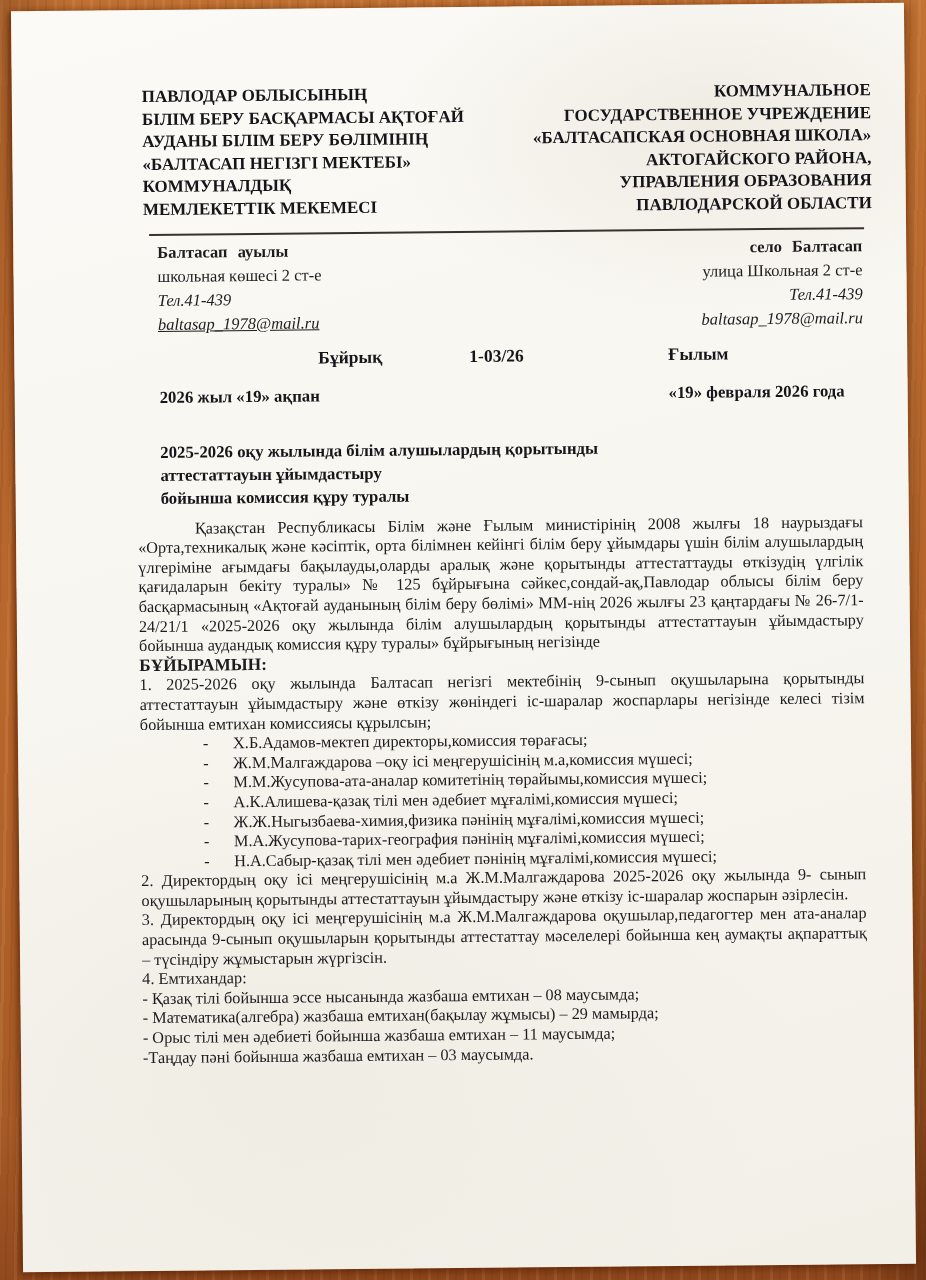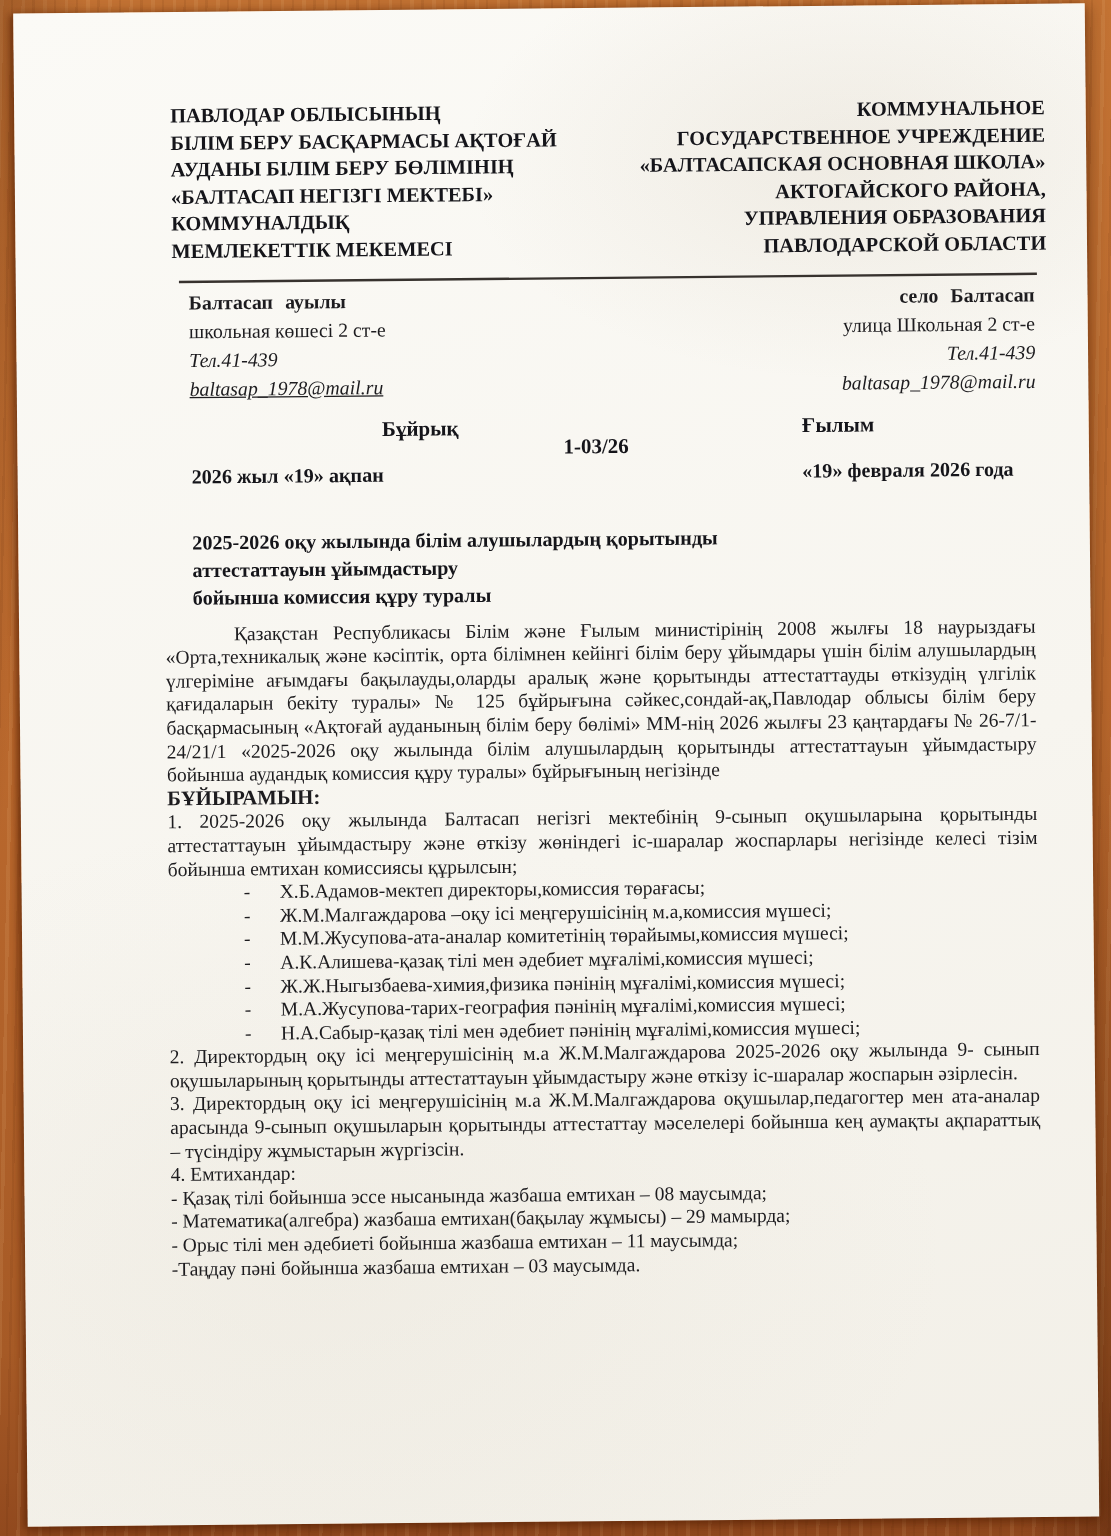--- a/index.html
+++ b/index.html
@@ -35,21 +35,21 @@
   .rule { width:715px; margin:13px 0 0 14px; border-top:2px solid #37322e; }
   .addr-row { display:flex; justify-content:space-between; margin-top:5px; font-size:16.5px; line-height:24px; }
   .addr-left { margin-left:22px; }
   .addr-right { text-align:right; margin-right:-2px; }
   .addr-b { font-weight:700; word-spacing:6px; }
   .addr-i { font-style:italic; }
   .addr-email { font-style:italic; }
   .u { text-decoration:underline; }
   .order-row { position:relative; height:23px; margin-top:13px; font-weight:700; font-size:17.5px; color:#15151a; }
   .ord-kk { position:absolute; left:182px; }
-  .ord-no { position:absolute; left:333px;margin-top:16px; }
+  .ord-no { position:absolute; left:333px; }
   .ord-ru { position:absolute; left:532px; }
   .date-row { position:relative; height:22px; margin-top:15px; font-weight:700; font-size:16.8px; color:#15151a; }
   .date-kk { position:absolute; left:23px; }
   .date-ru { position:absolute; right:17px; }
   .subject { margin:31px 0 0 23px; font-weight:700; font-size:16.8px; line-height:23.2px; color:#15151a; }
   .intro { margin:8px 0 0; text-align:justify; text-indent:57px; }
   .resolution { font-weight:700; font-size:17.3px; }
   .item { margin:0; text-align:justify; }
   .commission { list-style:none; margin:0; padding:0 0 0 63px; }
   .commission .dash { display:inline-block; width:30px; }

